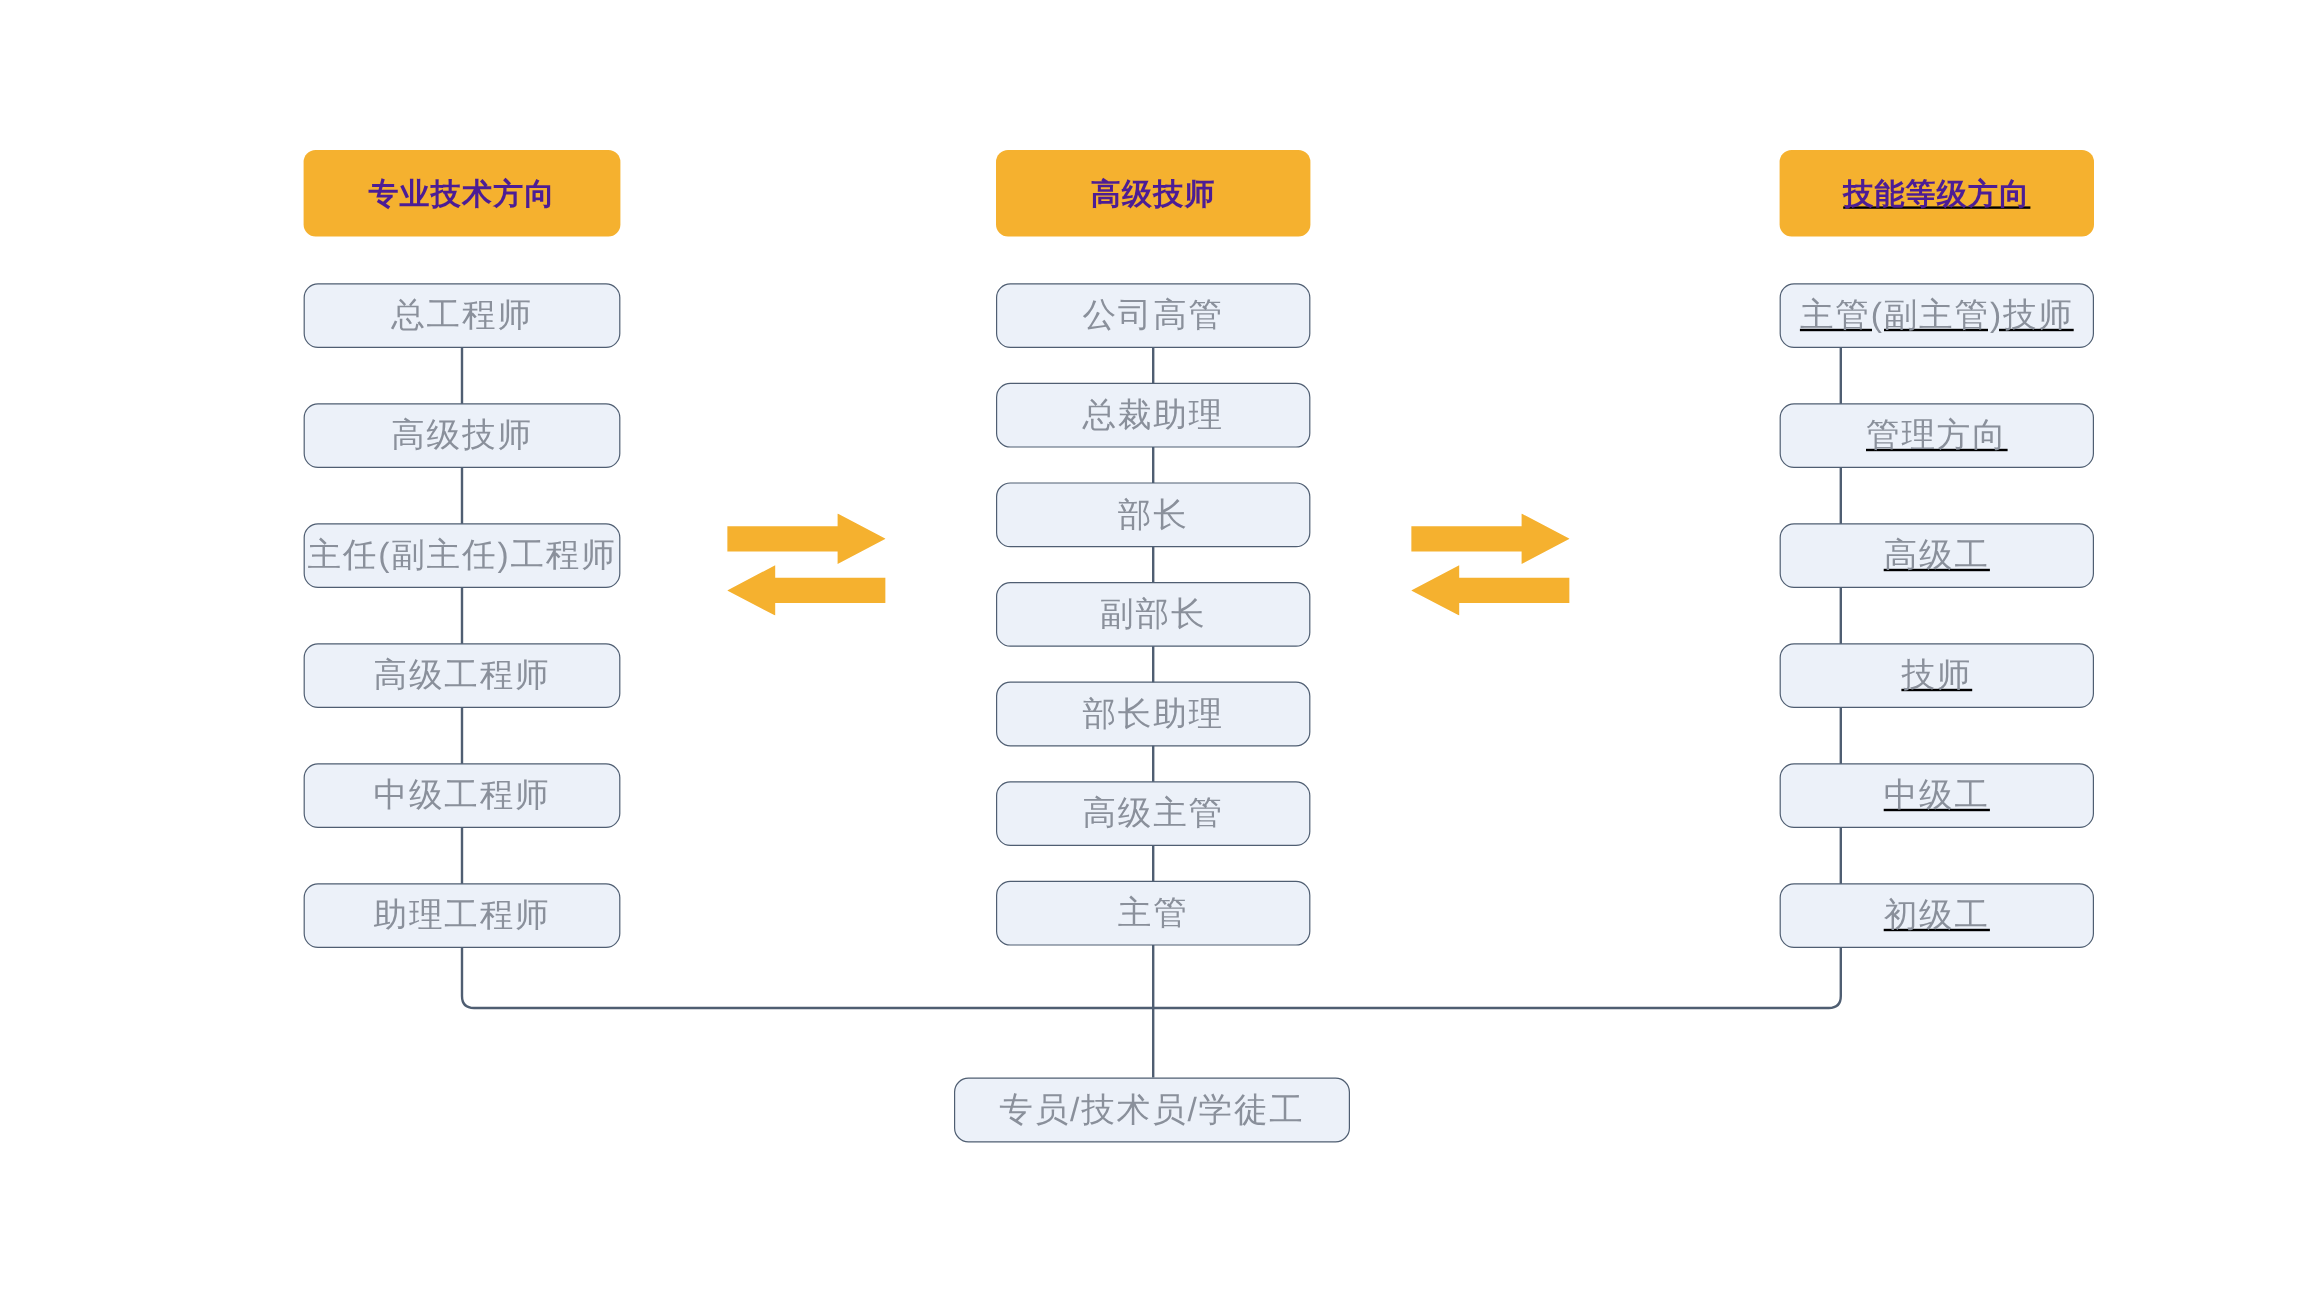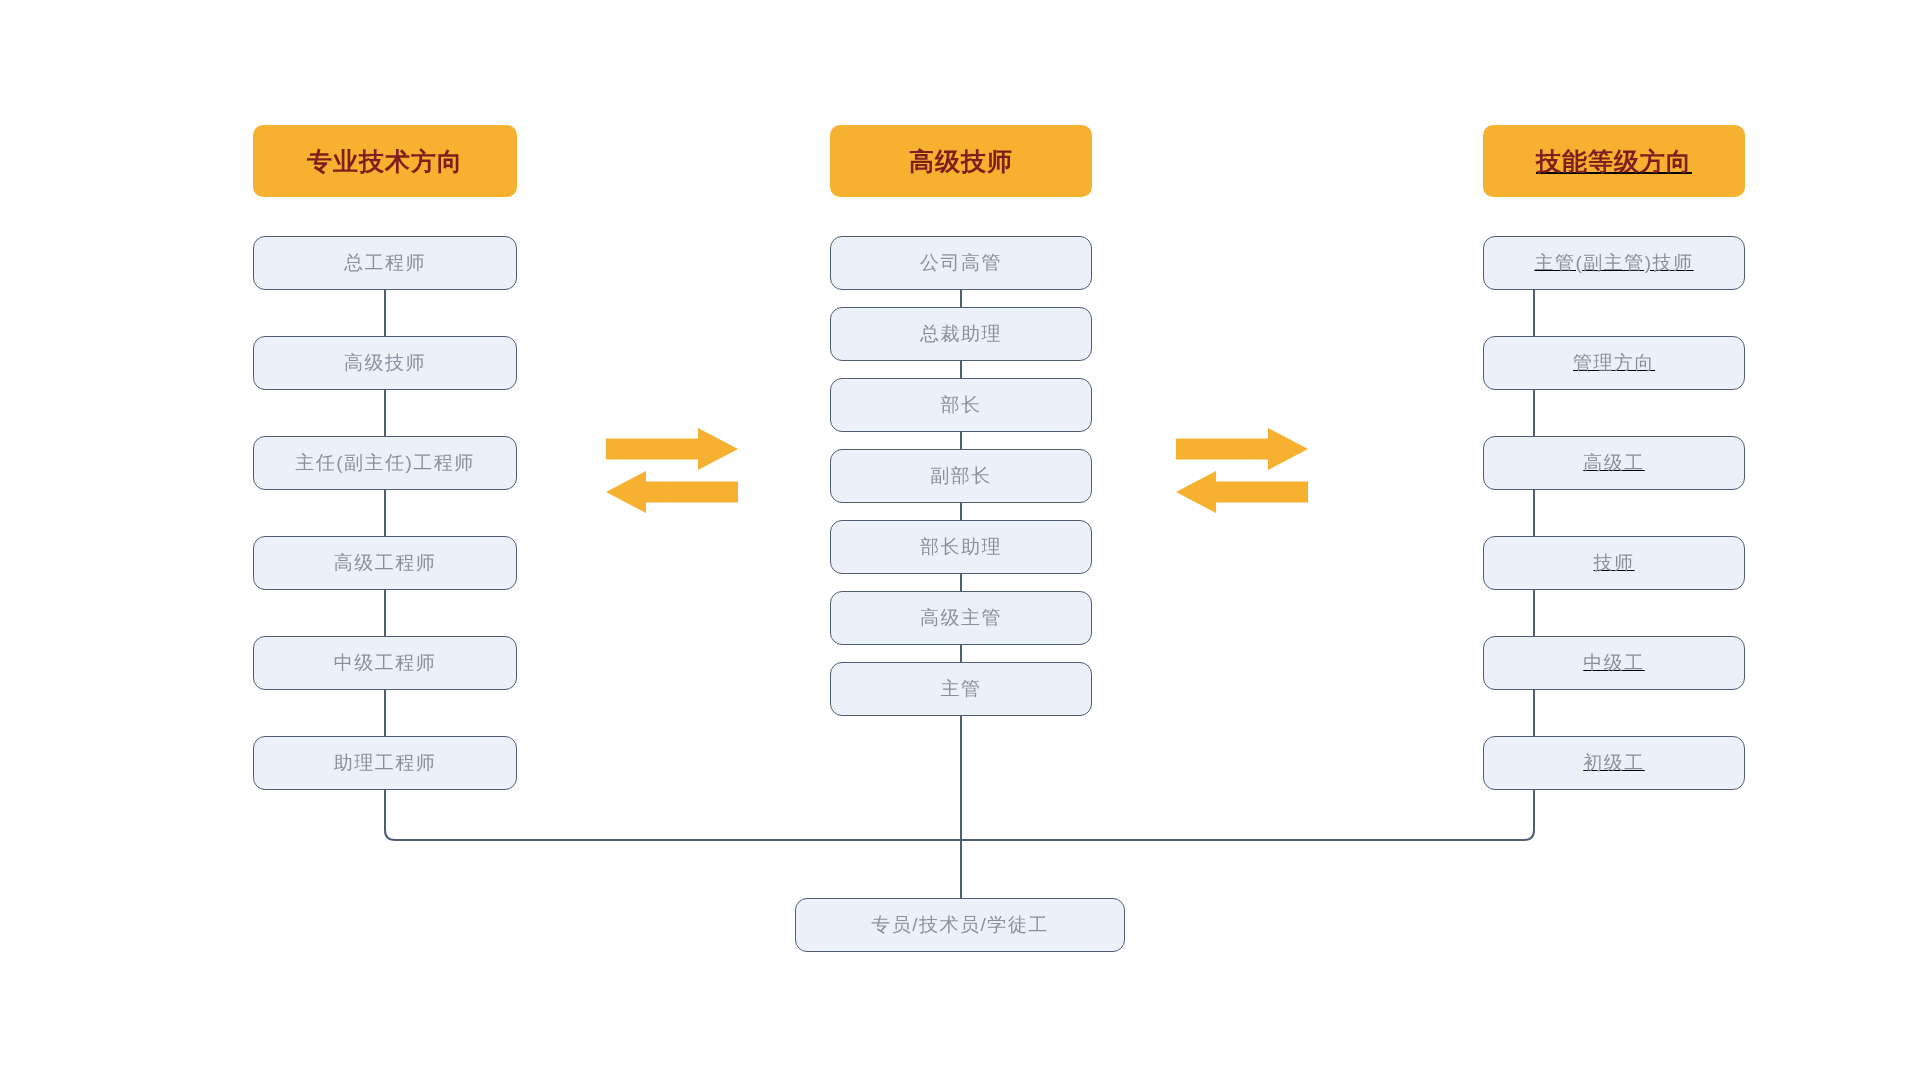--- a/index.html
+++ b/index.html
@@ -29,41 +29,41 @@
     flex-direction: column;
   }
   .col1 { left: 253px; width: 264px; }
   .col2 { left: 830px; }
   .col3 { left: 1483px; text-decoration: underline; }
   .hdr {
     height: 72px;
     margin-bottom: 39px;
     border-radius: 10px;
     background: #F5B12F;
-    color: #7f1d1d;
+    color: #4c1d95;
     font-weight: bold;
     font-size: 25px;
     letter-spacing: 1px;
     display: flex;
     align-items: center;
     justify-content: center;
     position: relative;
     z-index: 2;
   }
   .items { display: flex; flex-direction: column; }
   .col1 .items, .col3 .items { row-gap: 46px; }
-  .col2 .items { row-gap: 17px; }
+  .col2 .items { row-gap: 29px; }
   .box {
     box-sizing: border-box;
     height: 54px;
     background: #ECF1F9;
     border: 1.5px solid #4F5E72;
     border-radius: 12px;
     color: #8A909B;
-    font-size: 19px;
+    font-size: 28px;
     letter-spacing: 1.5px;
     display: flex;
     align-items: center;
     justify-content: center;
     position: relative;
     z-index: 2;
   }
   .bottom-box {
     position: absolute;
     left: 795px;

